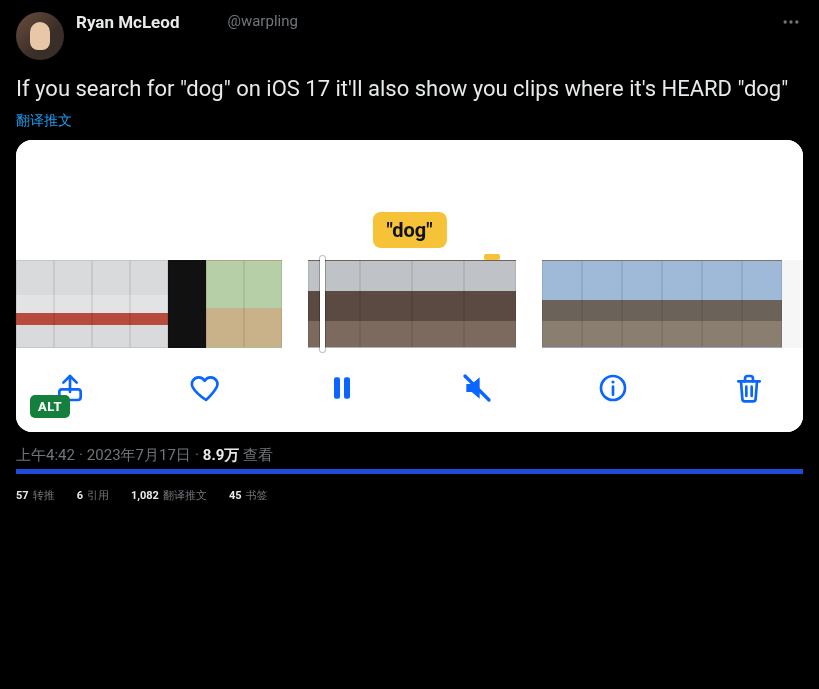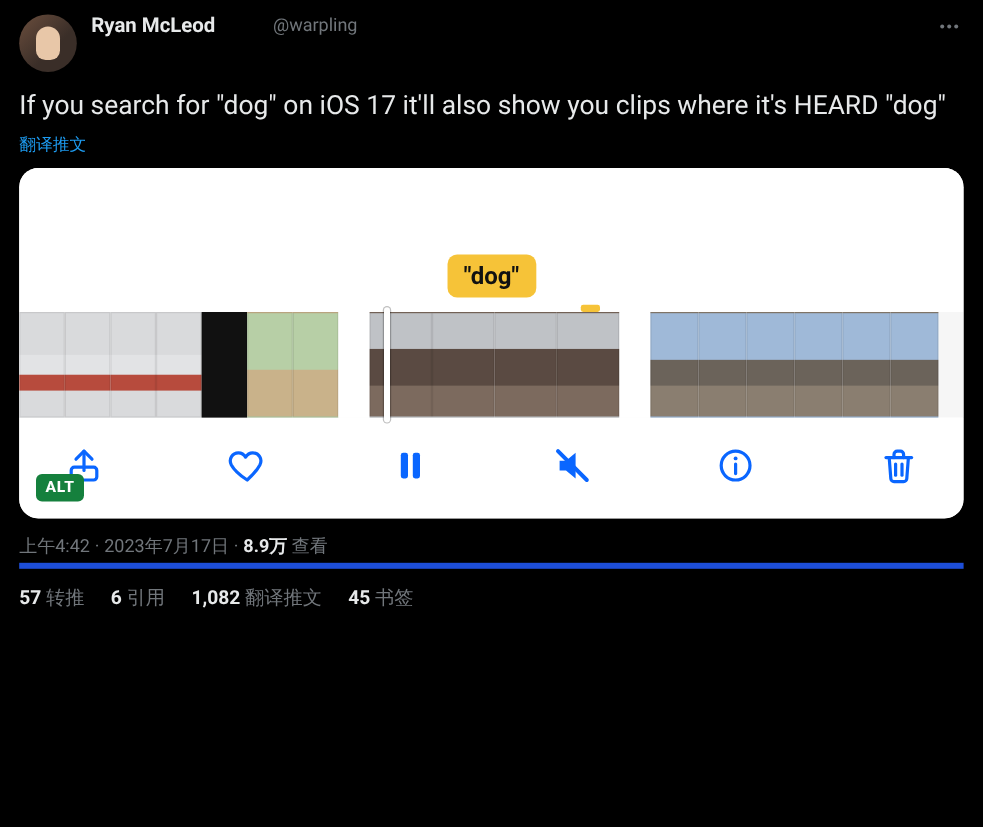--- a/index.html
+++ b/index.html
@@ -154,21 +154,21 @@
     font-size:15px;
     padding-bottom:4px;
     border-bottom:5px solid #1d4ed8;
   }
   .meta .sep { margin:0 4px; }
   .meta .views-count { color:#e7e9ea; font-weight:700; }
   .stats {
     display:flex;
     gap:22px;
     padding-top:14px;
-    font-size:16px;
+    font-size:11px;
     color:#71767b;
   }
   .stats .num { color:#e7e9ea; font-weight:700; margin-right:4px; }
   .stats > span { cursor:pointer; }
 </style>
 </head>
 <body>
 
 <article class="tweet">
 

